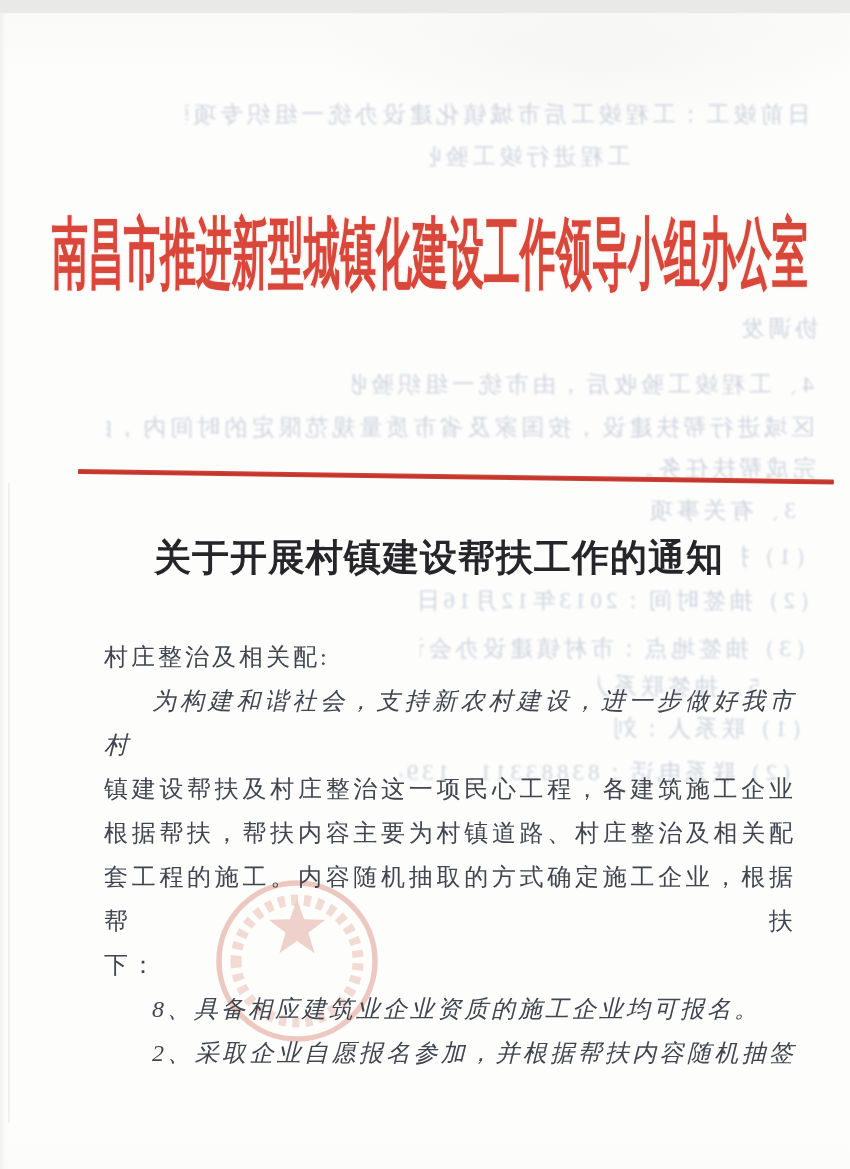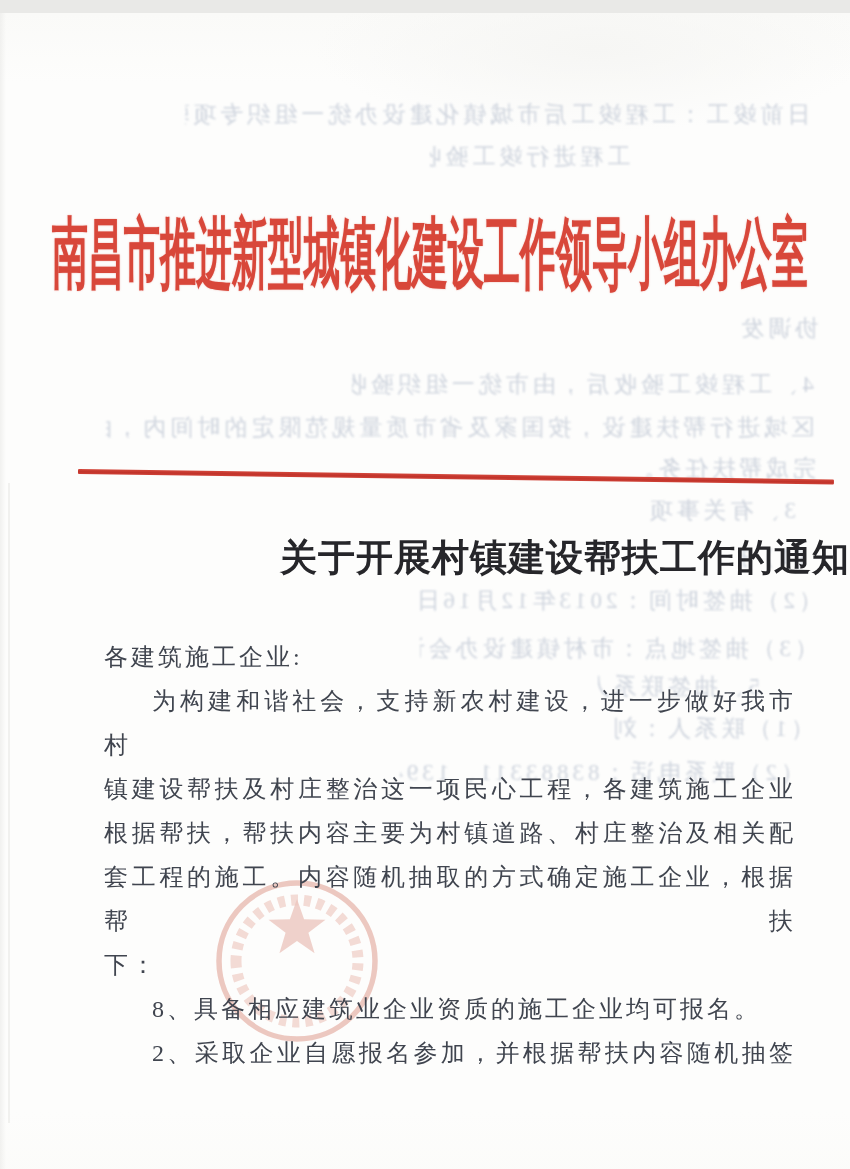--- a/index.html
+++ b/index.html
@@ -27,30 +27,30 @@
     text-shadow:0 0 1px rgba(216,71,58,.55);
   }
   .org-inner{display:inline-block;margin-left:10px;}
 
   
   .red-rule{position:absolute;top:456px;left:78px;width:756px;height:5px;
     background:linear-gradient(180deg,#d4483c,#c1332a 55%,#cf4237);
     transform:rotate(0.8deg);transform-origin:left center;border-radius:1px;}
 
   
-  .doc-title{position:absolute;top:520px;left:0;width:850px;text-align:right;
+  .doc-title{position:absolute;top:520px;left:0;width:850px;text-align:center;
     color:#26262a;font-weight:bold;font-size:37px;letter-spacing:1px;}
   .doc-title>span{display:inline-block;margin-left:28px;}
 
   
   .body-block{position:absolute;top:622px;left:104px;width:692px;
     color:#40454f;font-size:24px;line-height:44px;letter-spacing:3px;}
   .body-line{white-space:nowrap;}
   .body-line.fill{white-space:normal;text-align:justify;text-align-last:justify;}
-  .body-line.ind{text-indent:2em;}
+  .body-line.ind{text-indent:2em;font-style:italic;}
 
   
   .seal{position:absolute;left:213px;top:862px;width:168px;height:172px;
     opacity:.5;transform:scaleX(-1);filter:blur(.4px);}
 </style>
 </head>
 <body>
 
 <div class="page">
 
@@ -85,21 +85,21 @@
     <circle cx="84" cy="86" r="61" fill="none" stroke="#e2a294" stroke-width="11" stroke-dasharray="7 6" opacity="0.75"></circle>
     <polygon points="84,24 91.1,44.3 112.5,44.7 95.4,57.7 101.6,78.3 84,66 66.4,78.3 72.6,57.7 55.5,44.7 76.9,44.3" fill="#dc9182" opacity="0.8"></polygon>
   </svg>
 
   <div class="doc-title">
     <span>关于开展村镇建设帮扶工作的通知</span>
   </div>
 
   <div class="body-block">
 
-  <div class="body-line">各建筑施工企业:</div>
+  <div class="body-line">村庄整治及相关配:</div>
       <div class="body-line ind fill">为构建和谐社会，支持新农村建设，进一步做好我市村</div>
       <div class="body-line fill">镇建设帮扶及村庄整治这一项民心工程，各建筑施工企业</div>
       <div class="body-line fill">根据帮扶，帮扶内容主要为村镇道路、村庄整治及相关配</div>
       <div class="body-line fill">套工程的施工。内容随机抽取的方式确定施工企业，根据帮扶</div>
       <div class="body-line">下：</div>
       <div class="body-line ind">8、具备相应建筑业企业资质的施工企业均可报名。</div>
       <div class="body-line ind fill">2、采取企业自愿报名参加，并根据帮扶内容随机抽签</div>
     </div>
 
 </div>

